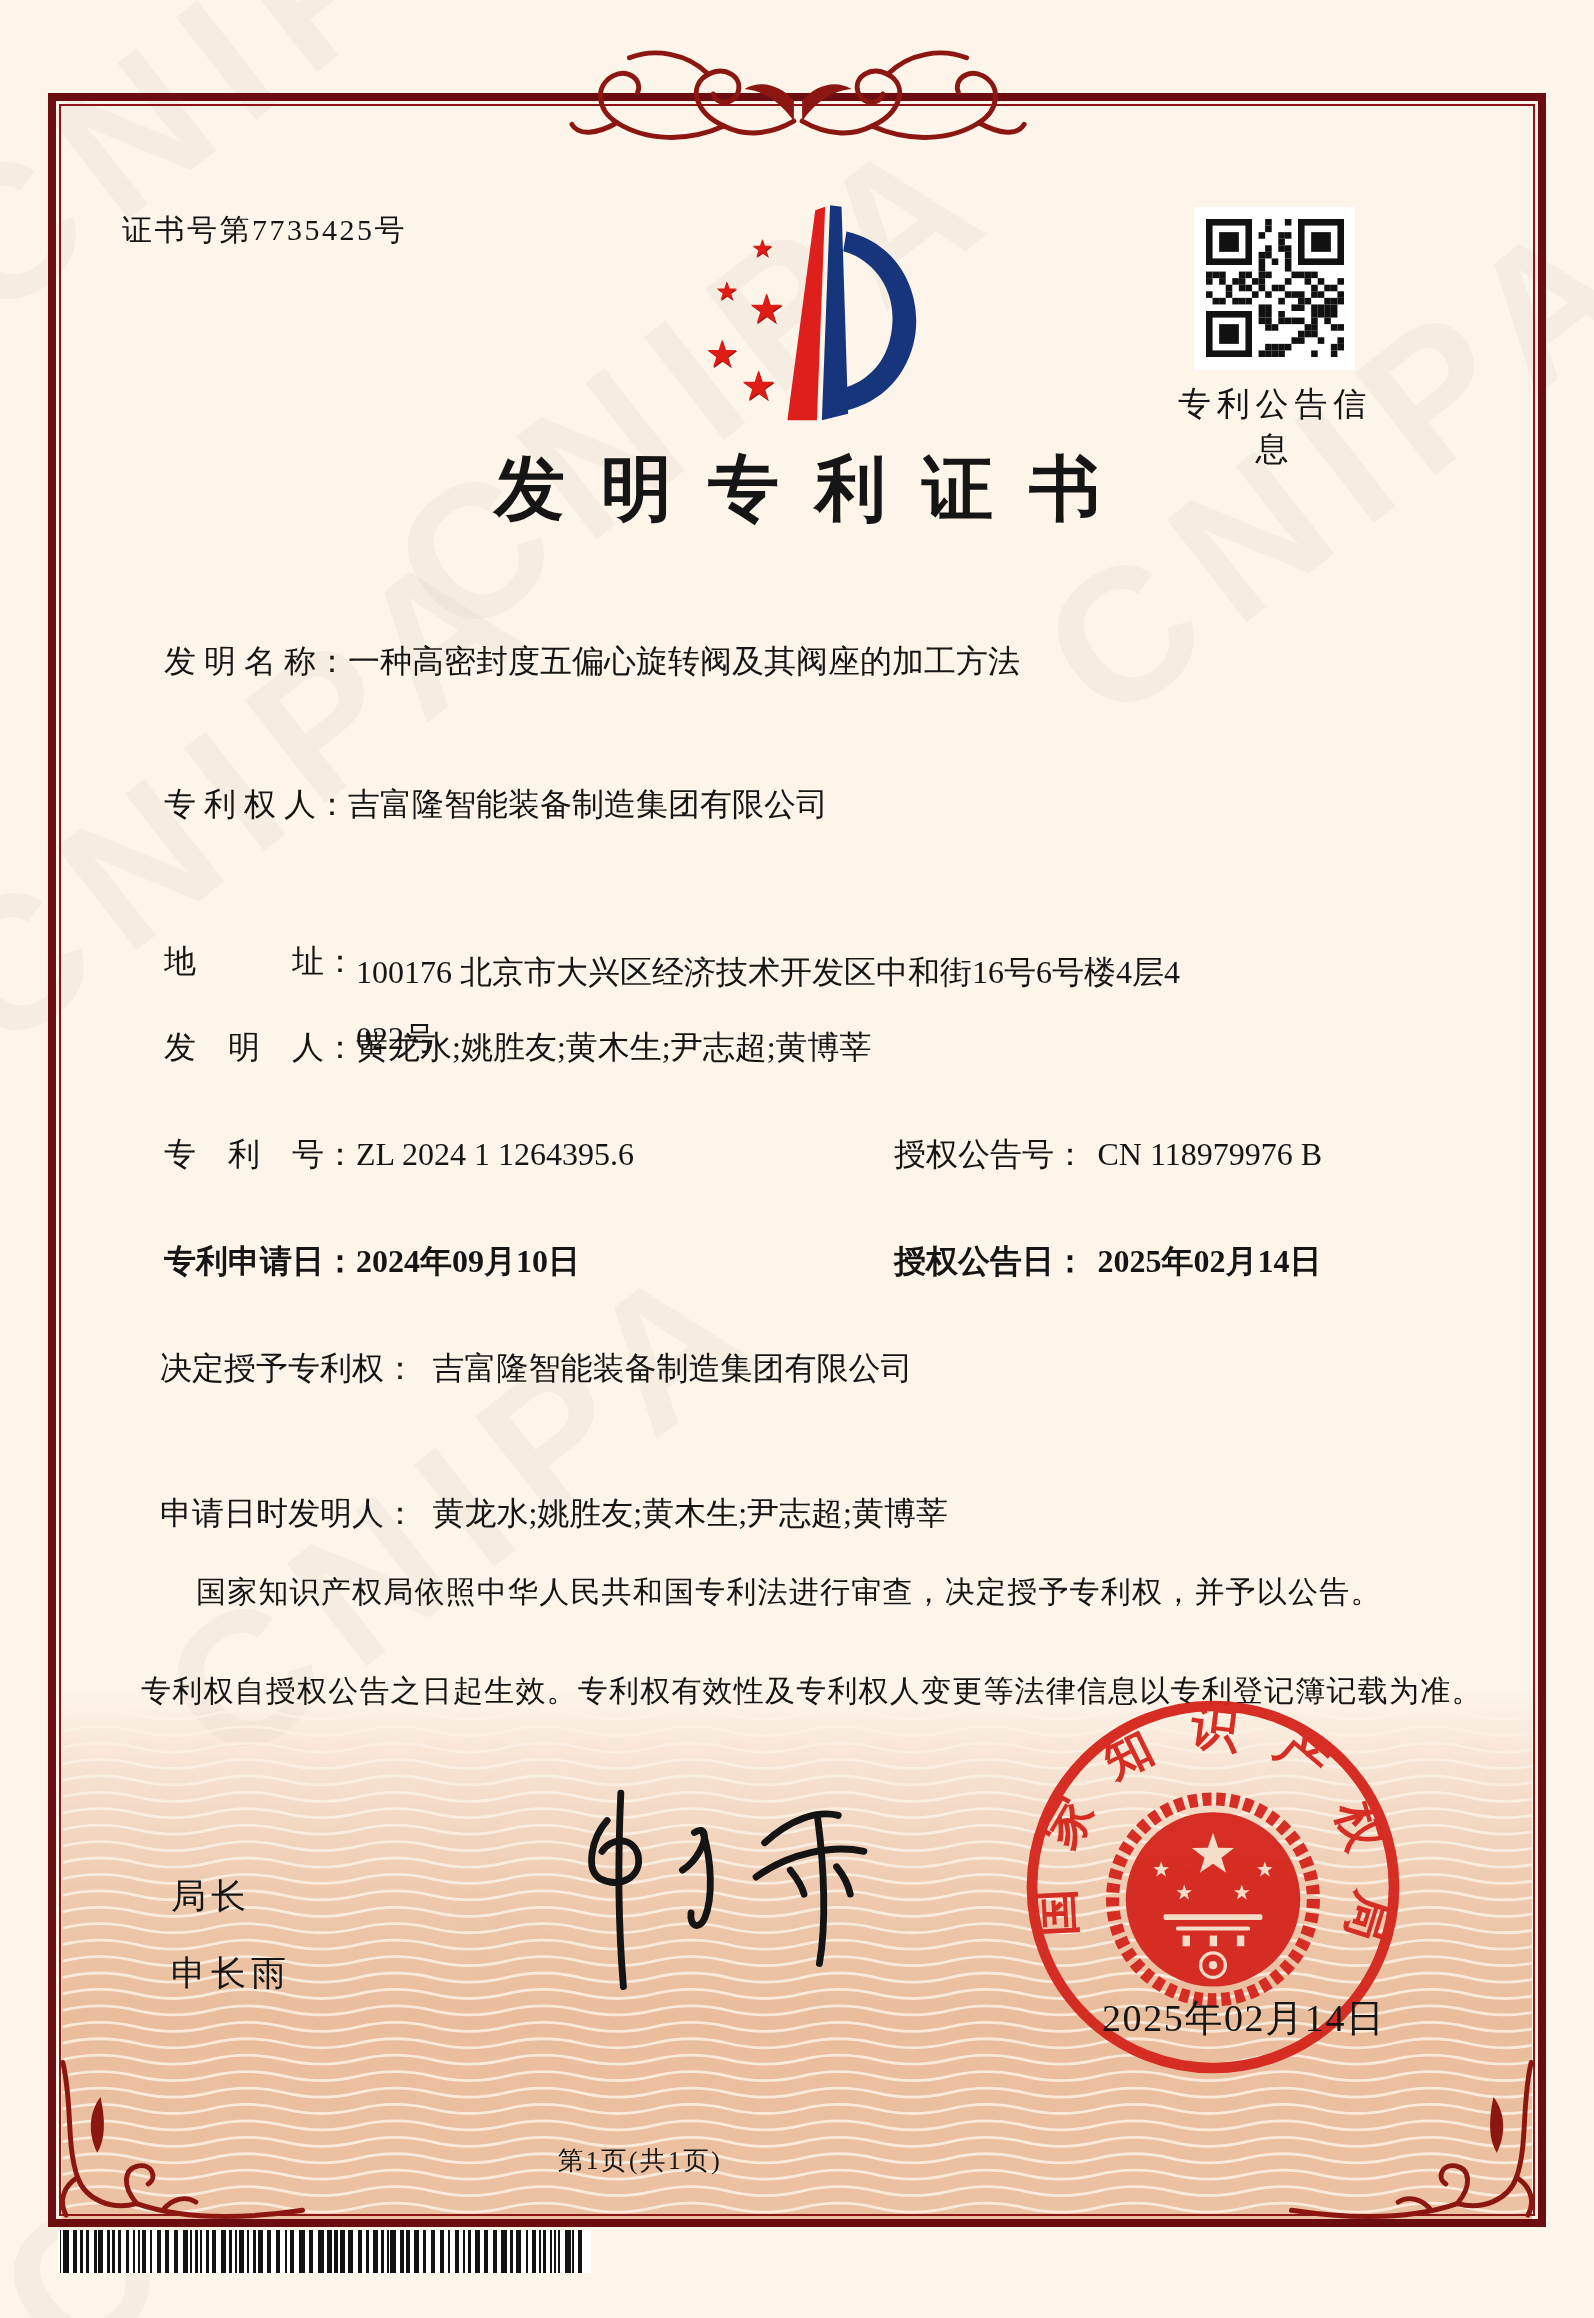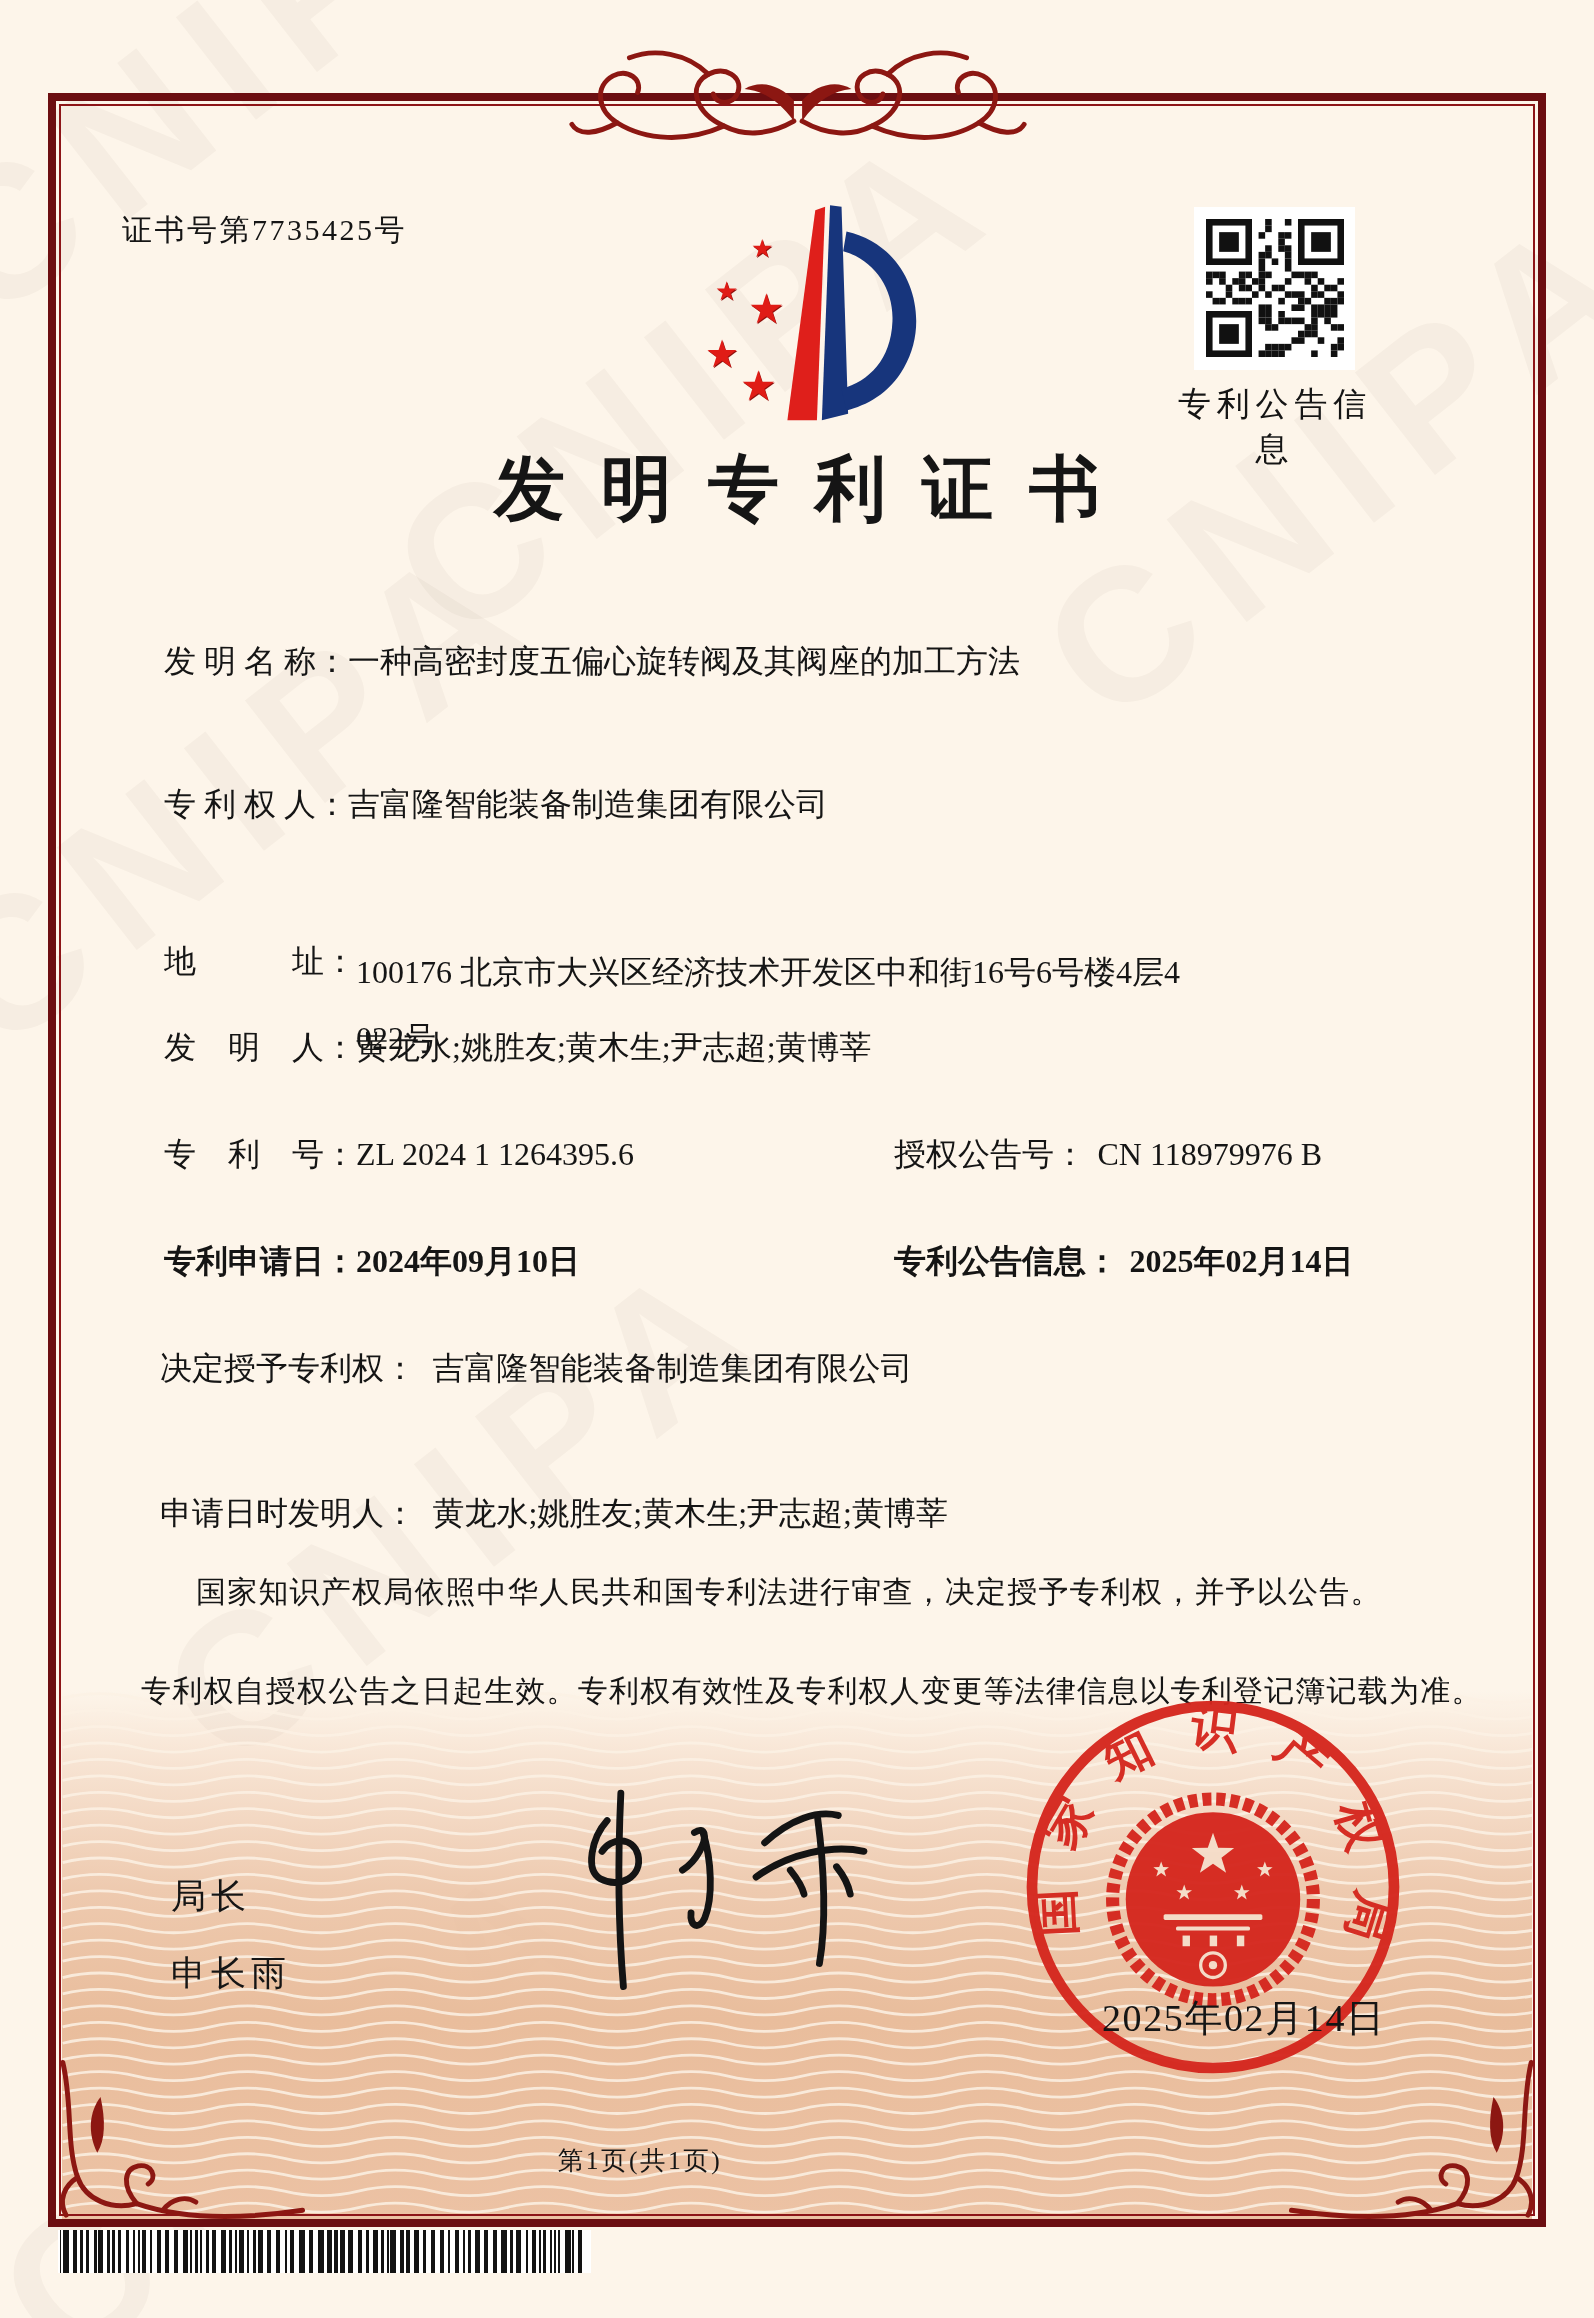--- a/index.html
+++ b/index.html
@@ -295,21 +295,21 @@
 </div>
 <div class="row" style="top:1026px;">
   <span class="lbl">发　明　人：</span><span class="val">黄龙水;姚胜友;黄木生;尹志超;黄博莘</span>
 </div>
 <div class="row" style="top:1133px;">
   <span class="lbl">专　利　号：</span><span class="val">ZL 2024 1 1264395.6</span>
   <span class="rgt"><span class="lbl">授权公告号：</span><span class="val" style="margin-left:11.5px;">CN 118979976 B</span></span>
 </div>
 <div class="row" style="top:1240px;font-weight:bold;">
   <span class="lbl">专利申请日：</span><span class="val">2024年09月10日</span>
-  <span class="rgt"><span class="lbl">专利公告信息：</span><span class="val" style="margin-left:11.5px;">2025年02月14日</span></span>
+  <span class="rgt"><span class="lbl">授权公告日：</span><span class="val" style="margin-left:11.5px;">2025年02月14日</span></span>
 </div>
 <div class="row" style="top:1347px;left:160px;">
   <span class="lbl">决定授予专利权：</span><span class="val" style="margin-left:16.4px;">吉富隆智能装备制造集团有限公司</span>
 </div>
 <div class="row" style="top:1492px;left:160px;">
   <span class="lbl">申请日时发明人：</span><span class="val" style="margin-left:16.4px;">黄龙水;姚胜友;黄木生;尹志超;黄博莘</span>
 </div>
 
 <div class="legal" style="left:196px;top:1572px;">国家知识产权局依照中华人民共和国专利法进行审查，决定授予专利权，并予以公告。</div>
 <div class="legal" style="left:141px;top:1671px;font-family:Liberation Serif, serif;">专利权自授权公告之日起生效。专利权有效性及专利权人变更等法律信息以专利登记簿记载为准。</div>

